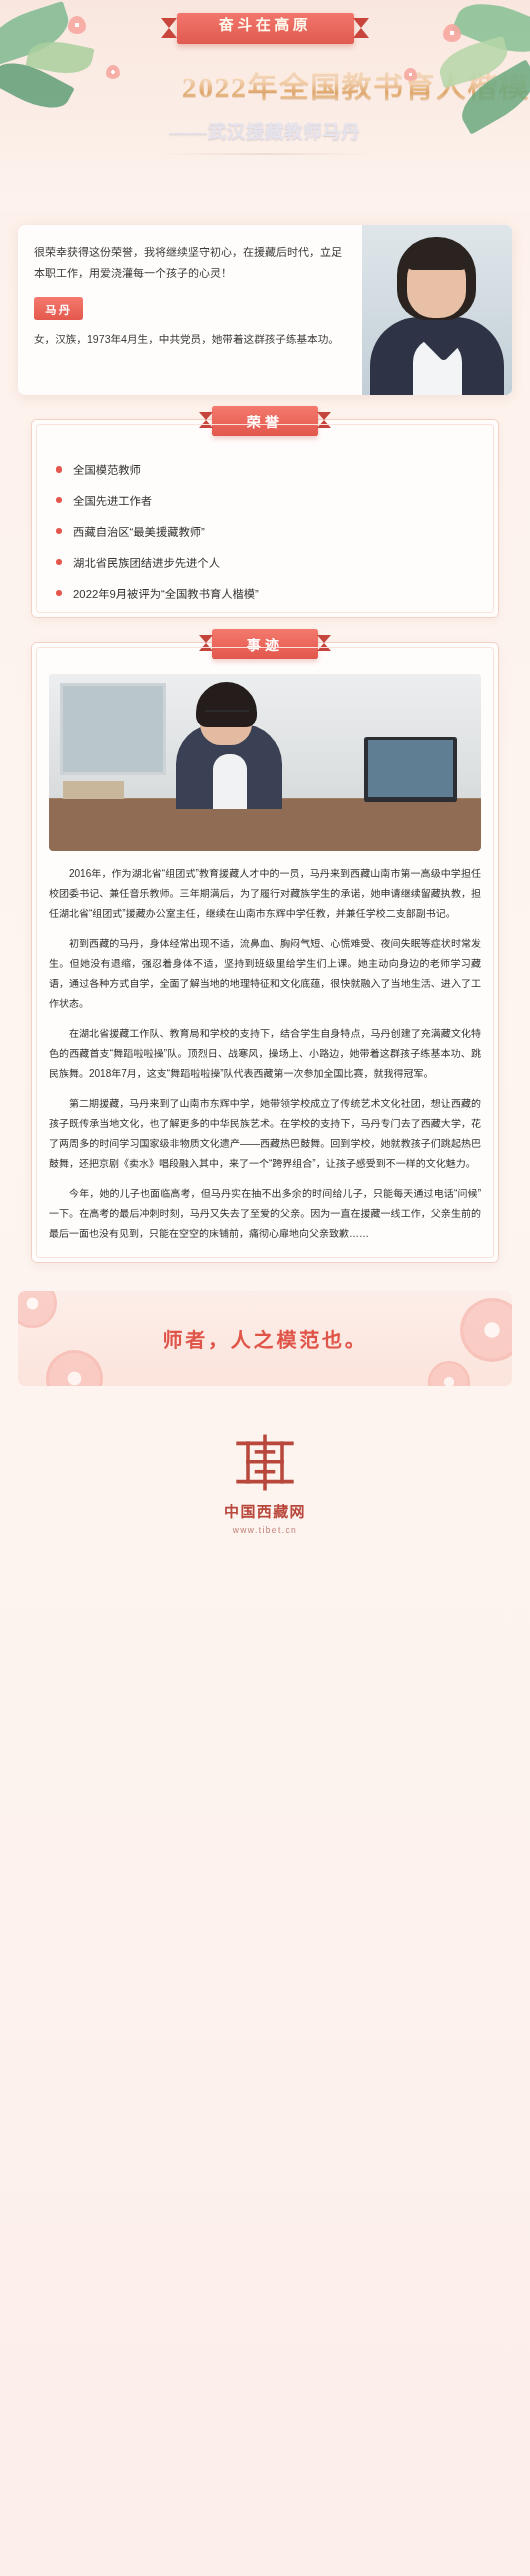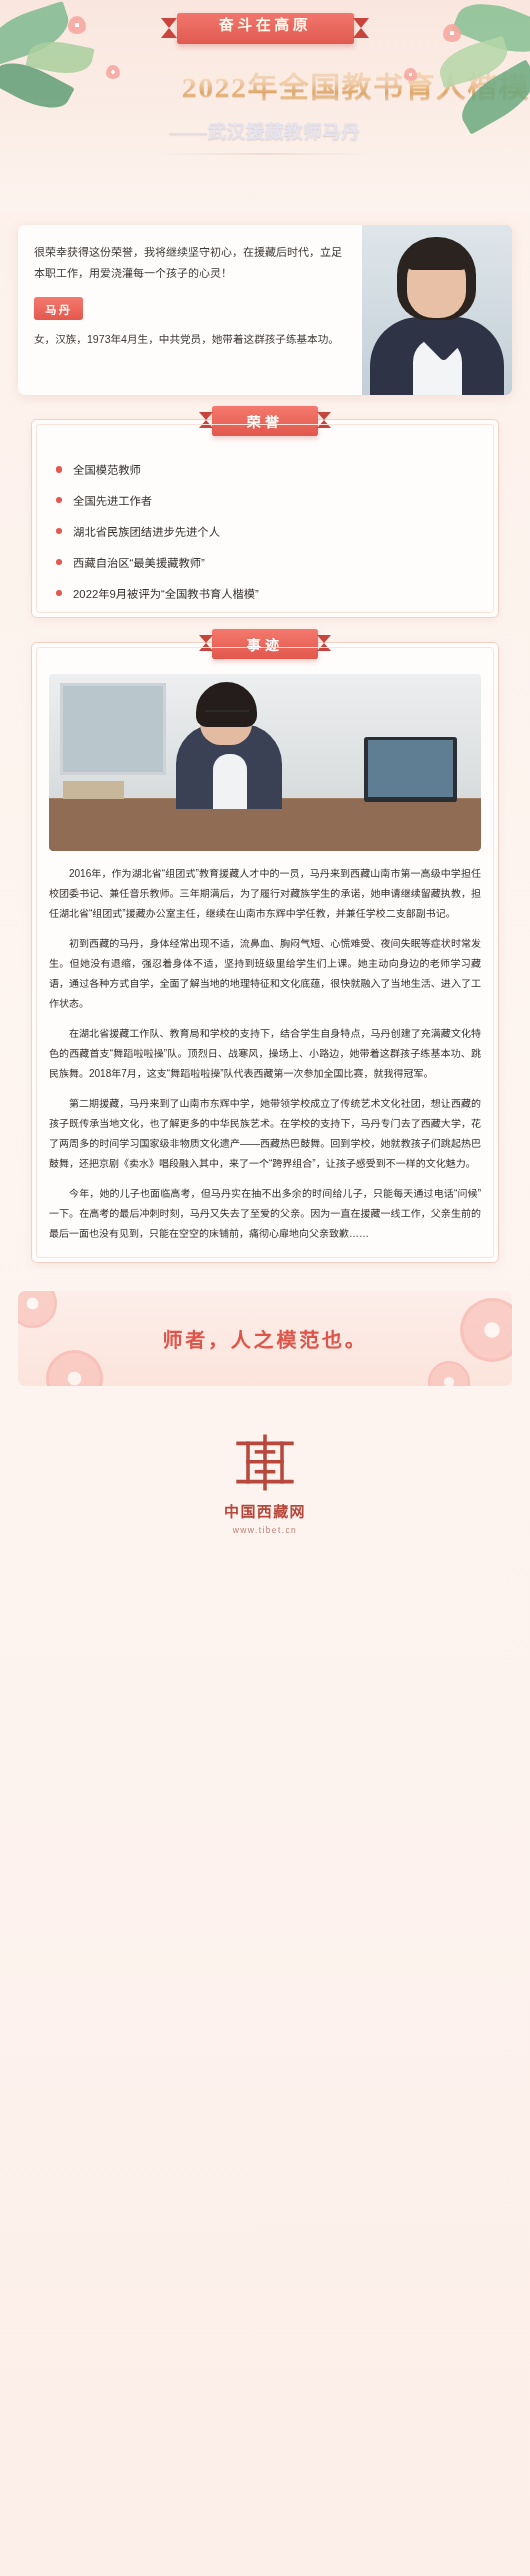--- a/index.html
+++ b/index.html
@@ -340,22 +340,22 @@
     </div>
   </div>
 
   <div class="section">
     <div class="sec-head">
       <span>荣誉</span>
     </div>
     <ul class="honor-list">
       <li>全国模范教师</li>
       <li>全国先进工作者</li>
+      <li>西藏自治区“最美援藏教师”</li>
       <li>湖北省民族团结进步先进个人</li>
-      <li>西藏自治区“最美援藏教师”</li>
       <li>2022年9月被评为“全国教书育人楷模”</li>
     </ul>
   </div>
 
   <div class="section deeds">
     <div class="sec-head">
       <span>事迹</span>
     </div>
 
     <div class="photo">

